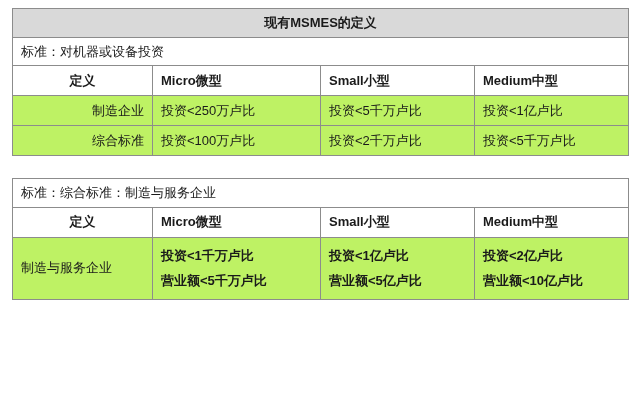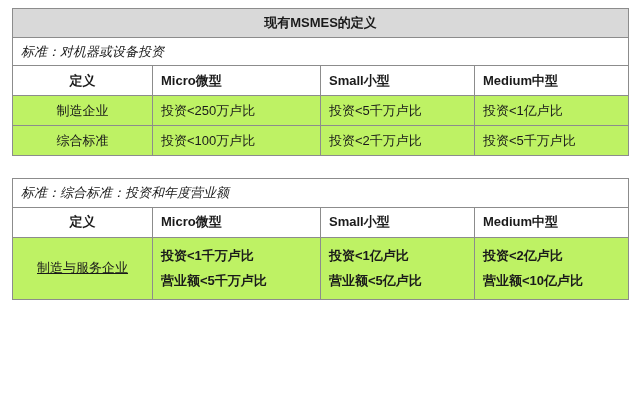--- a/index.html
+++ b/index.html
@@ -35,41 +35,39 @@
     font-weight: bold;
     font-size: 14px;
     height: 26px;
     padding: 4px 6px;
   }
   td.criteria-cell {
     background: #ffffff;
     font-size: 13px;
     height: 26px;
     padding: 4px 8px;
-    font-style: italic;
   }
   td.colhead {
     background: #ffffff;
     font-weight: bold;
     font-size: 14px;
     height: 30px;
     padding: 5px 8px;
   }
   td.colhead.center {
     text-align: center;
   }
   td.body-cell {
     height: 30px;
   }
   td.rowlabel {
-    text-align: center;
+    text-align: right;
   }
   td.rowlabel.center-v {
-    text-align: center;
-    text-decoration: underline;
+    text-align: left;
   }
   .stack-line {
     display: block;
     padding: 4px 0;
     font-weight: bold;
   }
   td.stacked {
     padding: 2px 8px;
   }
   .gap {
@@ -125,21 +123,21 @@
 
   <table class="msme">
     <colgroup>
       <col class="c1">
         <col class="c2">
         <col class="c3">
         <col class="c4">
     </colgroup>
     <tbody>
       <tr>
-        <td class="criteria-cell" colspan="4">标准：综合标准：投资和年度营业额</td>
+        <td class="criteria-cell" colspan="4">标准：综合标准：制造与服务企业</td>
       </tr>
       <tr>
         <td class="colhead center">定义</td>
         <td class="colhead">Micro微型</td>
         <td class="colhead">Small小型</td>
         <td class="colhead">Medium中型</td>
       </tr>
       <tr>
         <td class="stacked rowlabel center-v">制造与服务企业</td>
         <td class="stacked">

